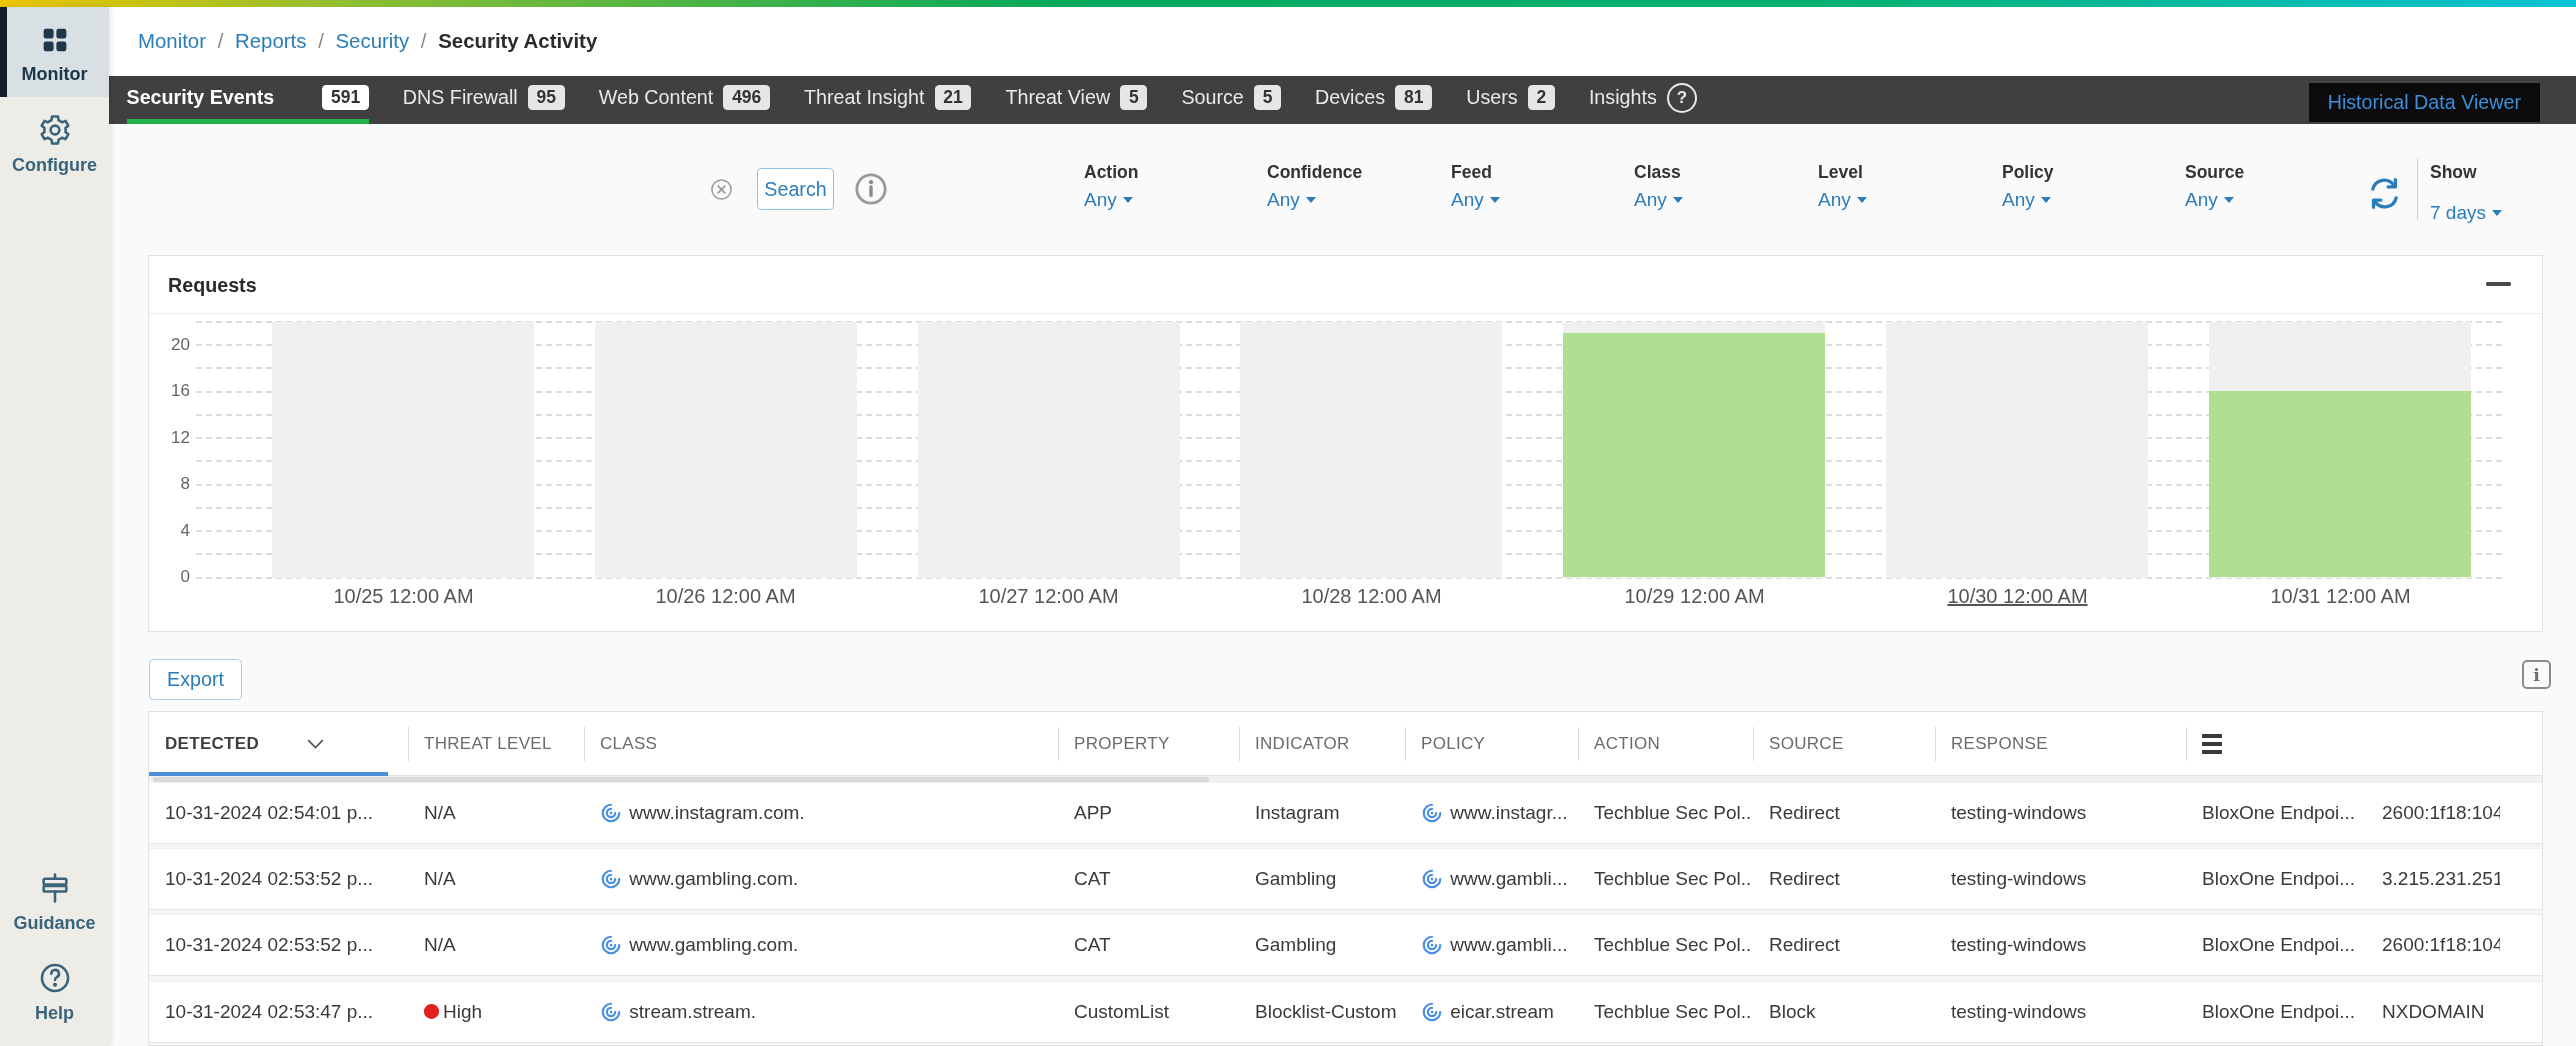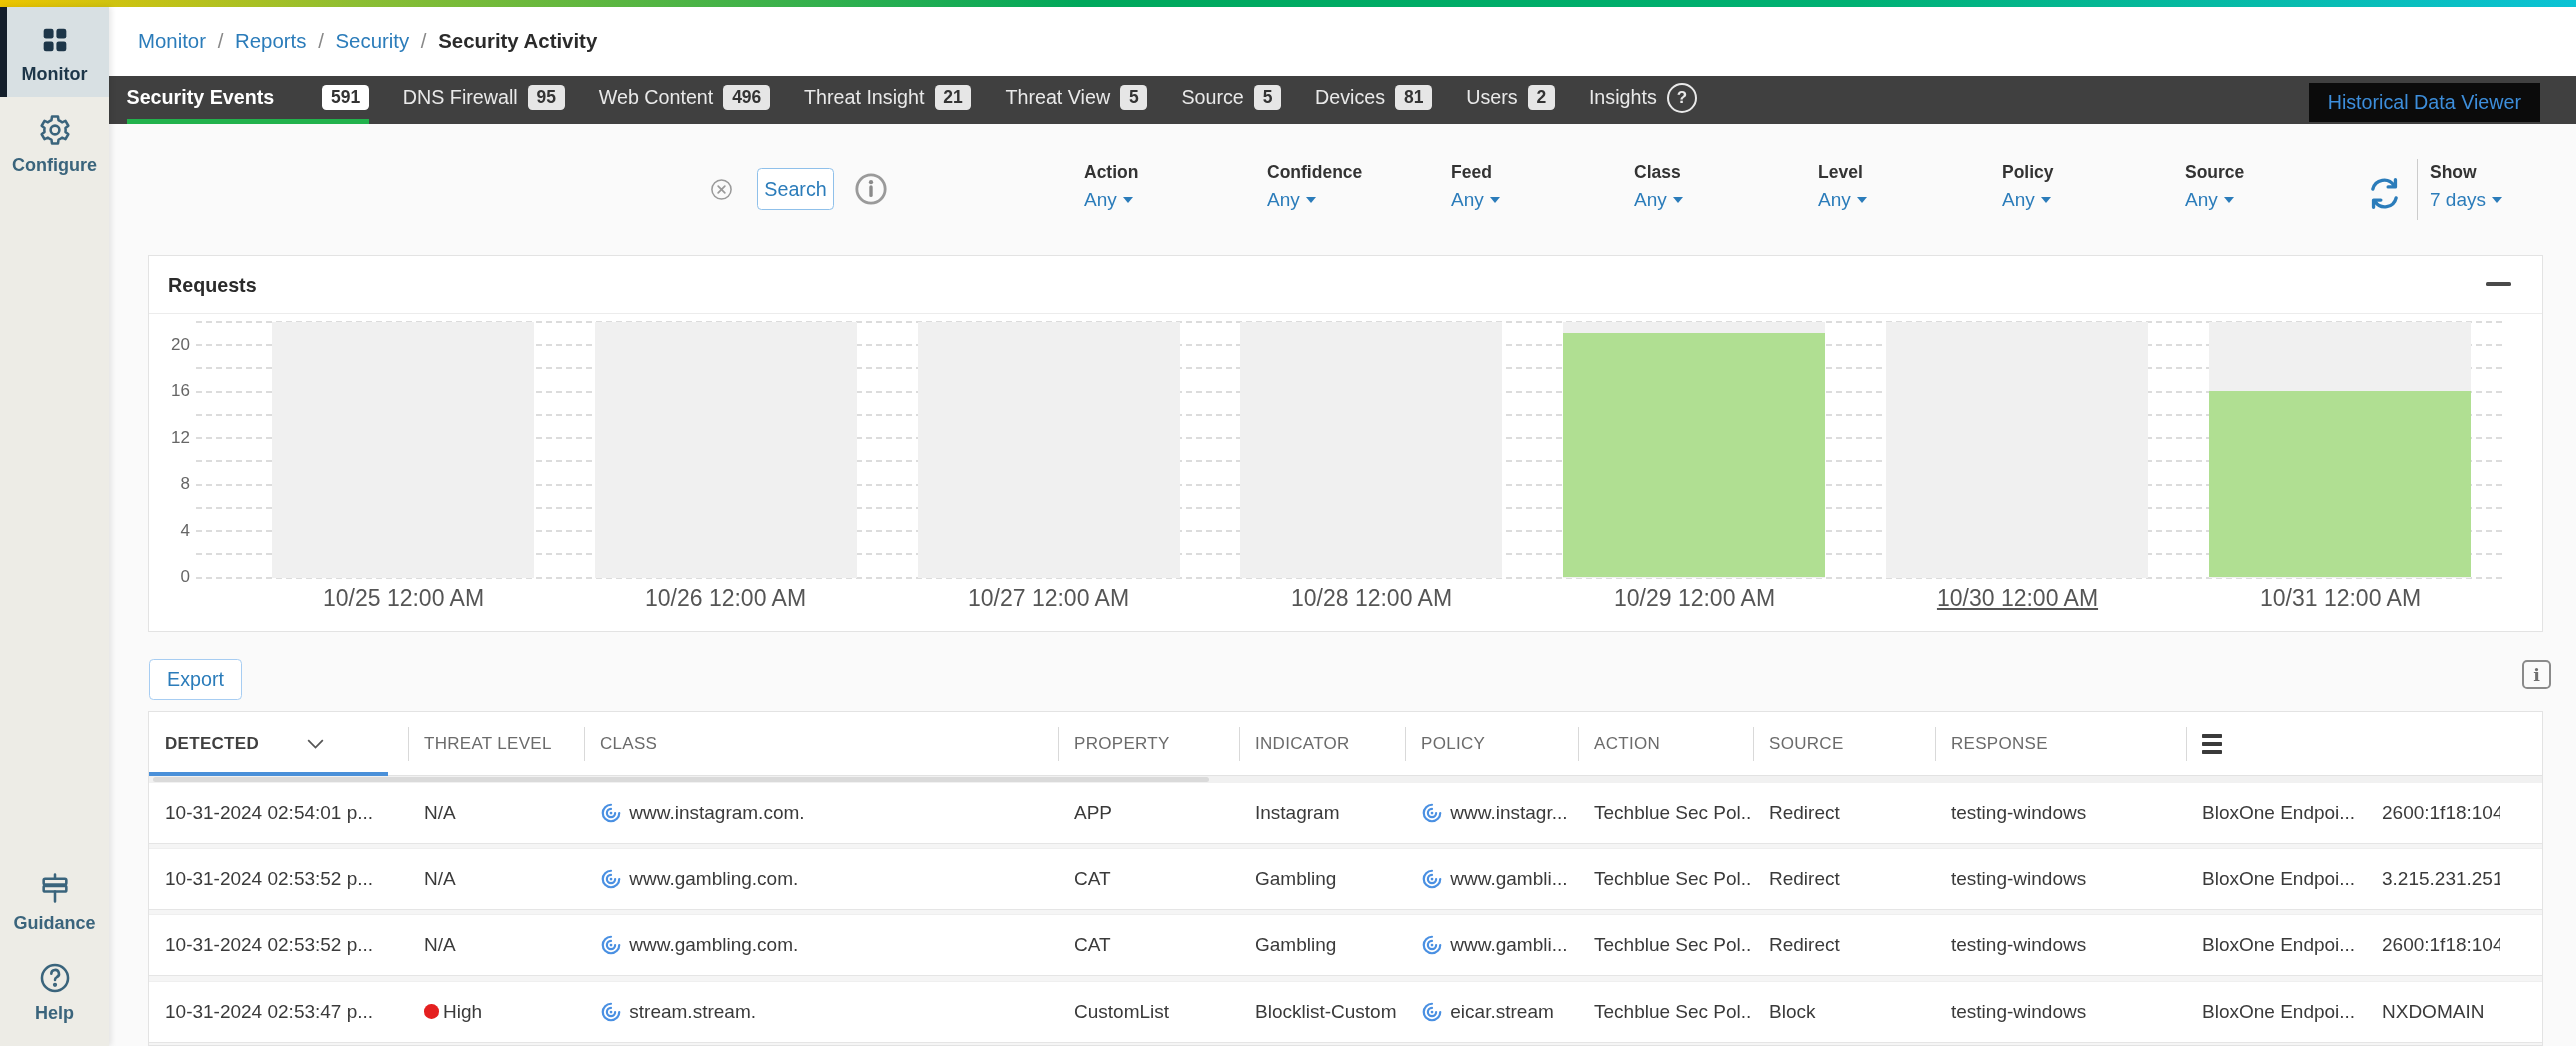--- a/index.html
+++ b/index.html
@@ -50,34 +50,34 @@
               font-family:inherit;}
   .info-circle{position:absolute;left:745px;top:172px;width:34px;height:34px;cursor:pointer;}
   .filters{position:absolute;left:0;top:0;}
   .filter{position:absolute;top:162px;display:flex;flex-direction:column;gap:5.8px;}
   .f-label{font-size:17.5px;font-weight:700;color:#333;}
   .f-value{font-size:19px;color:#2b7cba;cursor:pointer;display:flex;align-items:center;gap:5.8px;}
   .caret{width:0;height:0;border-left:5.1px solid transparent;border-right:5.1px solid transparent;
          border-top:6.6px solid #2b7cba;display:inline-block;}
   .refresh-ic{position:absolute;left:2258px;top:176px;width:35px;height:35px;cursor:pointer;}
   .tool-divider{position:absolute;left:2308px;top:159px;height:61px;width:0;border-left:1.5px solid #ccc;}
-  .show-ctl{position:absolute;left:2321px;top:162px;display:flex;flex-direction:column;gap:6px;}
+  .show-ctl{position:absolute;left:2321px;top:162px;display:flex;flex-direction:column;gap:19px;}
   
   .panel{position:absolute;background:#fff;border:0.7px solid #e3e3e3;box-sizing:border-box;}
   .req-panel{left:39px;top:255px;width:2395px;height:377px;}
   .req-title{position:absolute;left:19px;top:17.5px;font-size:19.7px;font-weight:700;color:#2b2b2b;}
   .collapse-ic{position:absolute;right:31px;top:26px;width:25px;height:3.6px;background:#4a4a4a;
                border-radius:1.5px;cursor:pointer;}
   .req-divider{position:absolute;left:0;right:0;top:57px;border-top:1.5px solid #ececec;}
   .chart{position:absolute;left:0;top:0;right:0;bottom:0;}
   .gridline{position:absolute;left:47px;width:2306px;border-top:2.2px dashed #dcdcdc;}
   .ylab{position:absolute;left:0;width:41px;text-align:right;font-size:17px;color:#666;line-height:20.4px;}
   .band{position:absolute;background:#f0f0f0;}
   .bar{position:absolute;}
-  .xlab{position:absolute;text-align:center;font-size:23px;color:#555;}
+  .xlab{position:absolute;text-align:center;font-size:20px;color:#555;}
   
   .export-btn{position:absolute;left:40px;top:659px;width:93px;height:41px;background:#fff;
               border:1.5px solid #a7cdf2;border-radius:4.4px;color:#2b7cba;font-size:19.7px;cursor:pointer;
               font-family:inherit;}
   .info-square{position:absolute;left:2413px;top:660px;width:29px;height:29px;border:2.2px solid #8a8a8a;
                border-radius:5.1px;color:#6f6f6f;display:flex;align-items:center;justify-content:center;
                font-size:17.5px;font-weight:700;font-family:"DejaVu Serif",serif;cursor:pointer;box-sizing:border-box;}
   
   .tbl-panel{left:39px;top:711px;width:2395px;height:335px;overflow:hidden;}
   .thead{display:grid;height:64px;align-items:center;border-bottom:0.7px solid #e2e2e2;box-sizing:border-box;}

